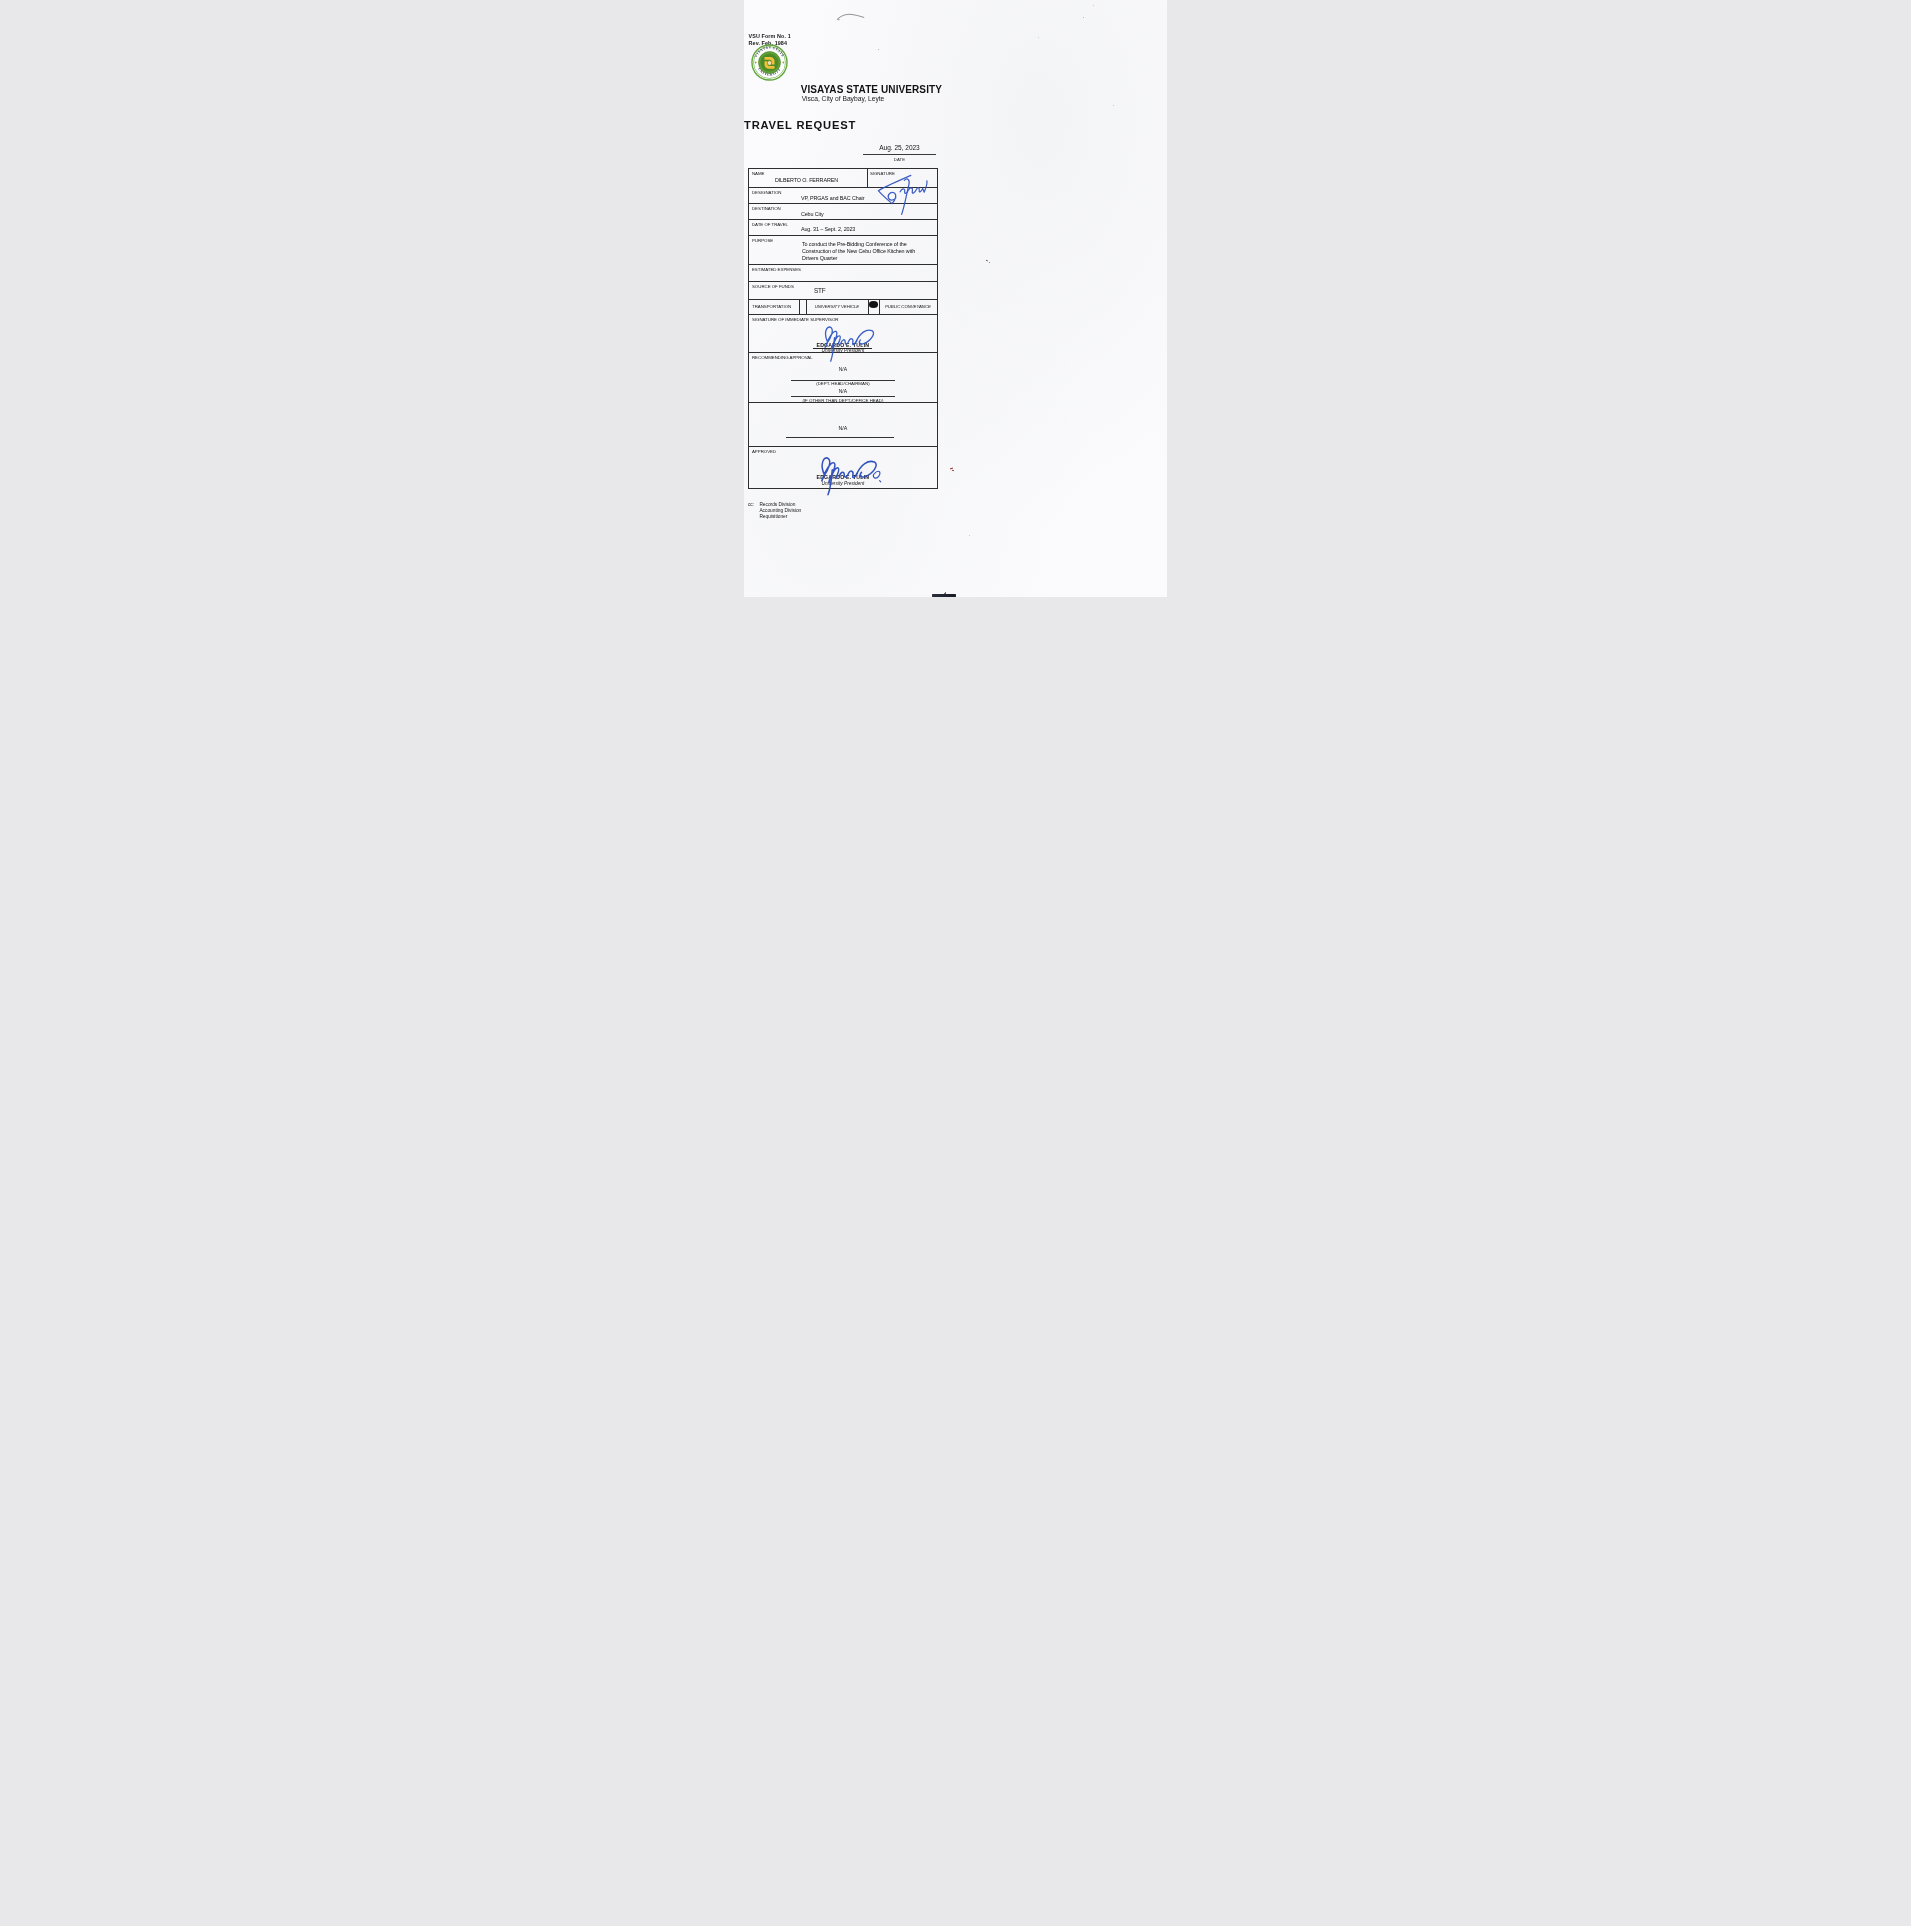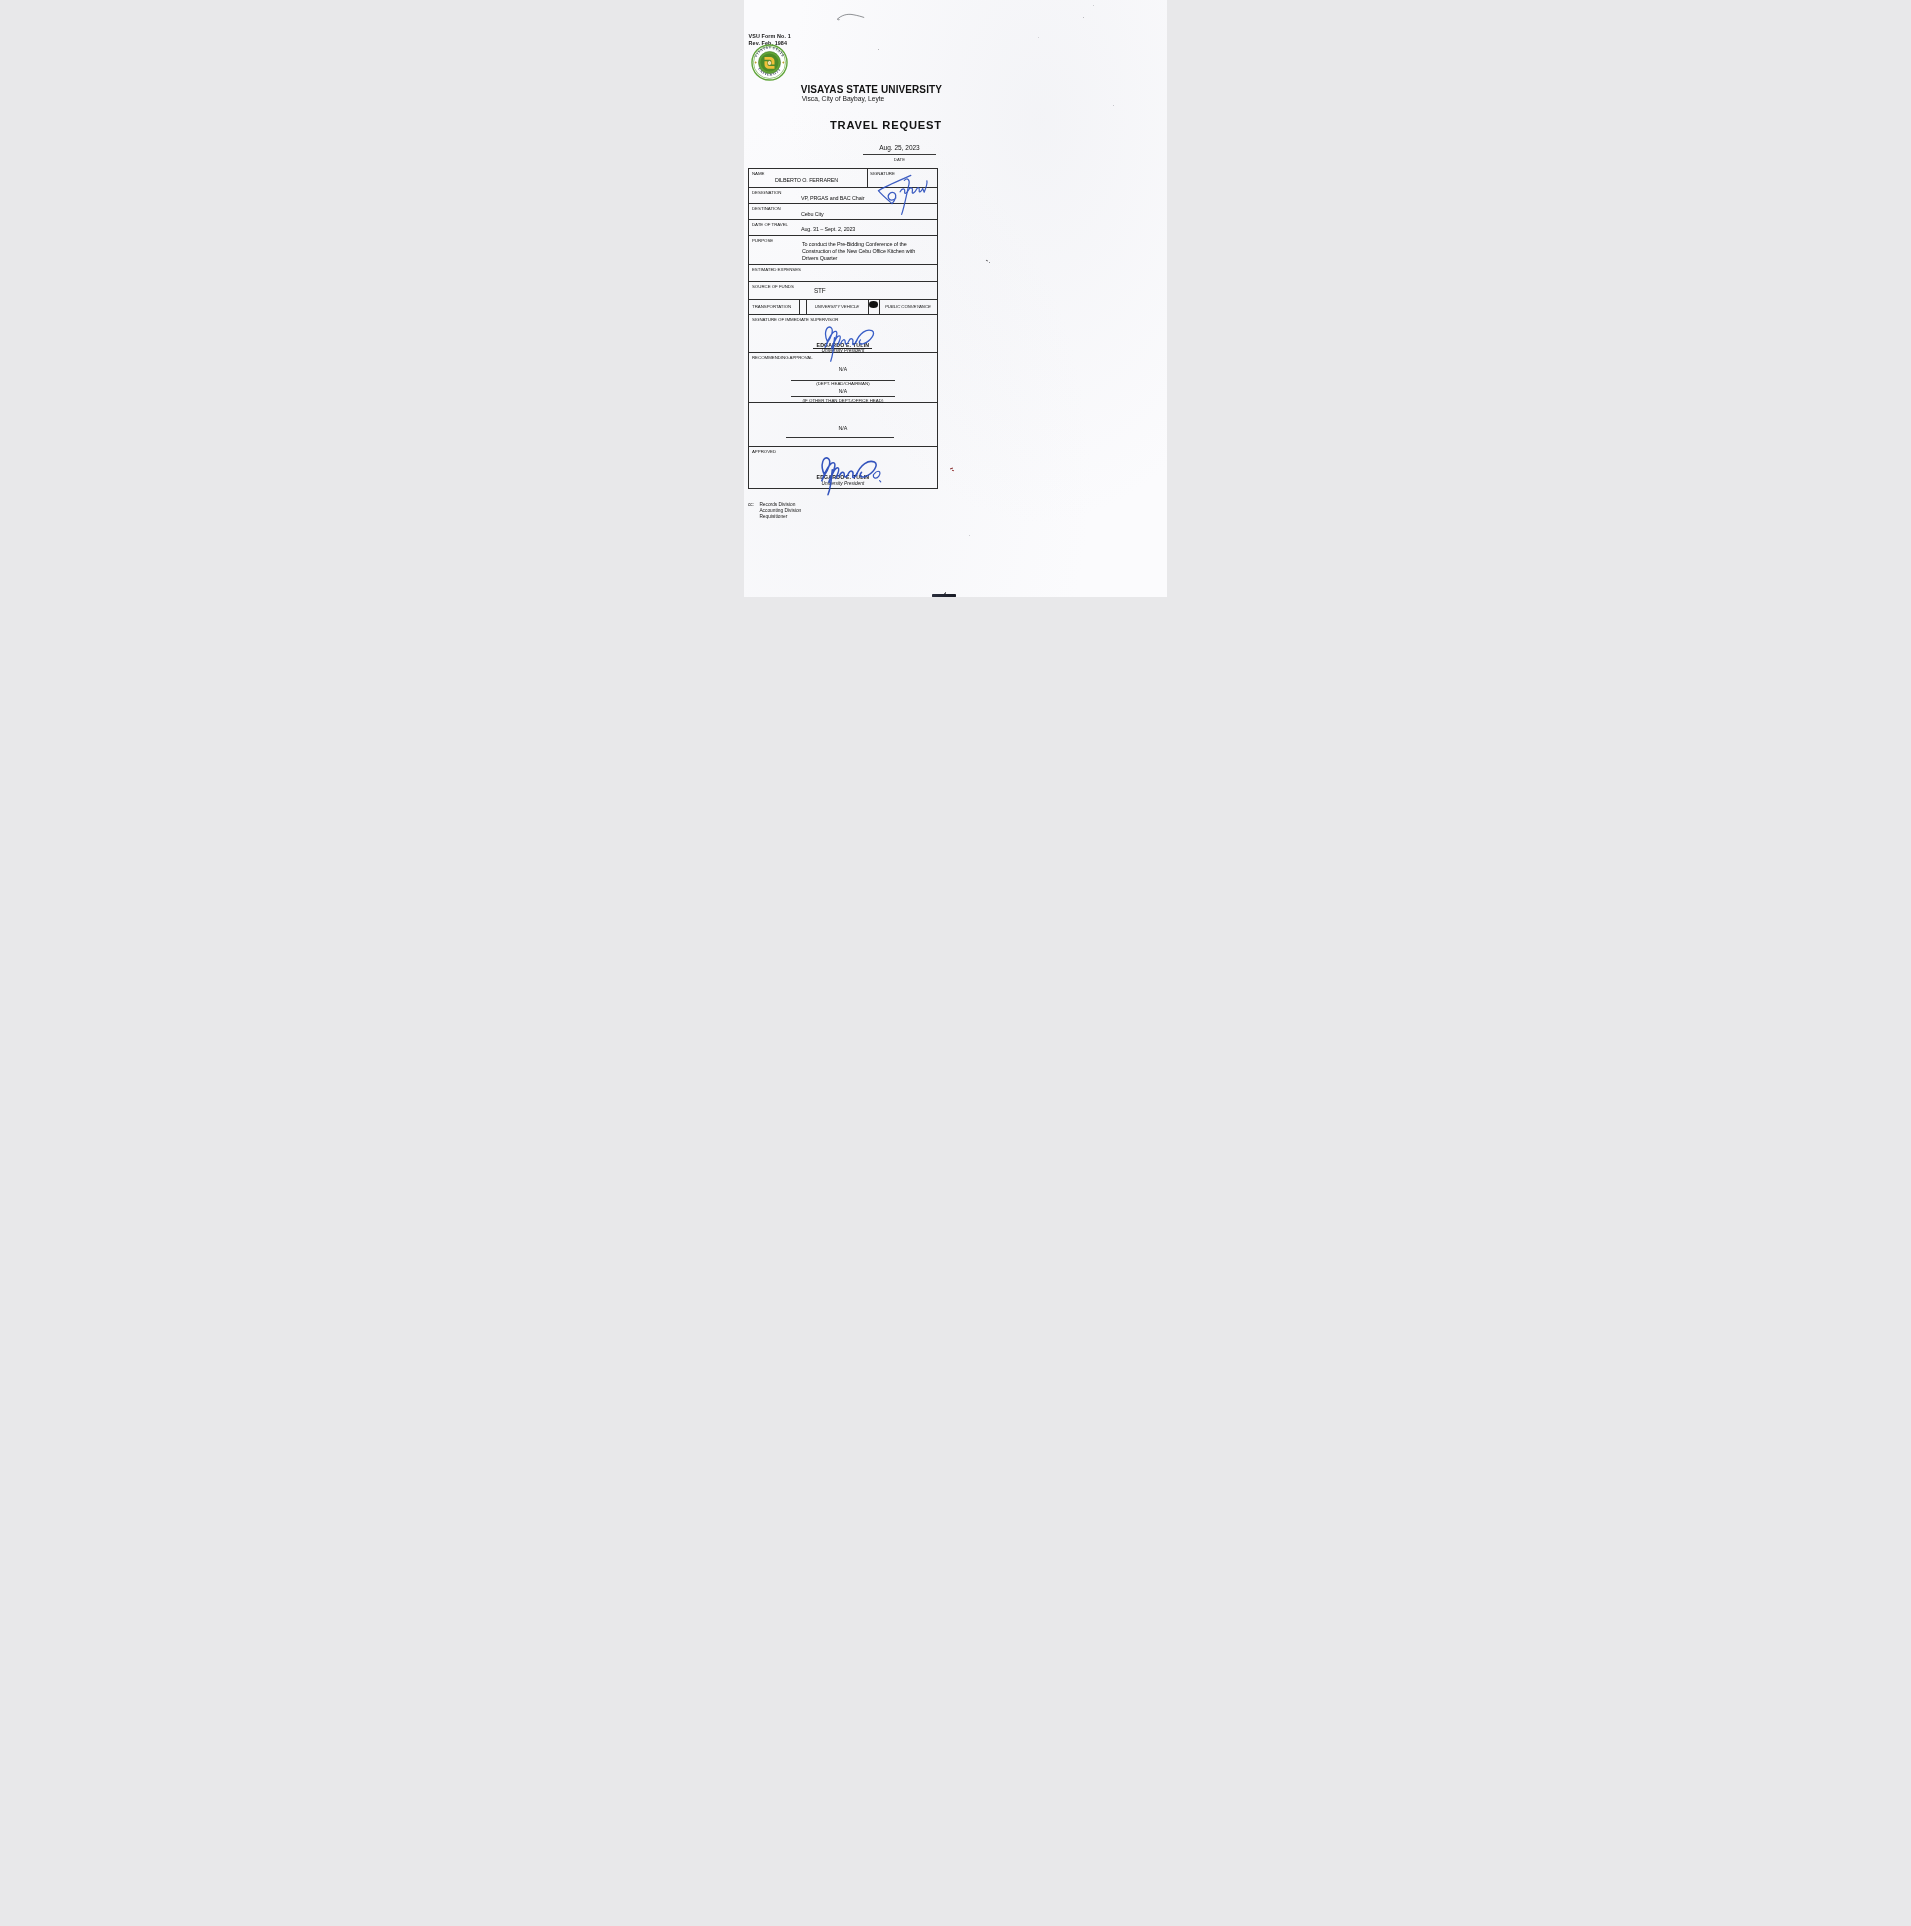--- a/index.html
+++ b/index.html
@@ -13,21 +13,21 @@
       #fbfbfd;
     font-family:"Liberation Sans", sans-serif;
     color:#1c1c1c;
     overflow:hidden;
   }
   .abs{position:absolute;}
   
   .form-no{left:4.6px;top:33px;font-size:5.4px;font-weight:600;line-height:1.3;letter-spacing:0.1px;color:#161616;}
   .univ-name{left:0;top:84px;width:198px;text-align:right;font-size:10px;font-weight:700;letter-spacing:0.1px;color:#121212;}
   .univ-addr{left:0;top:95px;width:198px;text-align:center;font-size:6.7px;color:#1a1a1a;}
-  .doc-title{left:0;top:119px;width:198px;text-align:right;font-size:11.2px;font-weight:700;letter-spacing:0.8px;color:#131313;}
+  .doc-title{left:0;top:119px;width:198px;text-align:left;font-size:11.2px;font-weight:700;letter-spacing:0.8px;color:#131313;}
   .date-val{left:119px;top:144px;width:73px;text-align:center;font-size:6.5px;color:#141414;}
   .date-line{left:119px;top:154px;width:73px;height:0;border-top:0.8px solid #3a3a3a;}
   .date-cap{left:119px;top:157px;width:73px;text-align:center;font-size:4.2px;letter-spacing:0.2px;color:#222;}
   
   .tbl{left:3.9px;top:168px;width:190px;height:321px;border:0.8px solid #2e2e2e;box-sizing:border-box;background:transparent;}
   .row{position:absolute;left:0;width:100%;border-bottom:0.8px solid #2e2e2e;box-sizing:border-box;}
   .row:last-child{border-bottom:none;}
   .lbl{position:absolute;left:3.1px;top:1.9px;font-size:4.4px;letter-spacing:-0.04px;color:#141414;white-space:nowrap;}
   .val{position:absolute;font-size:5.4px;letter-spacing:-0.1px;color:#101010;white-space:nowrap;}
   .vline{position:absolute;top:0;bottom:0;width:0;border-left:0.8px solid #2e2e2e;}

